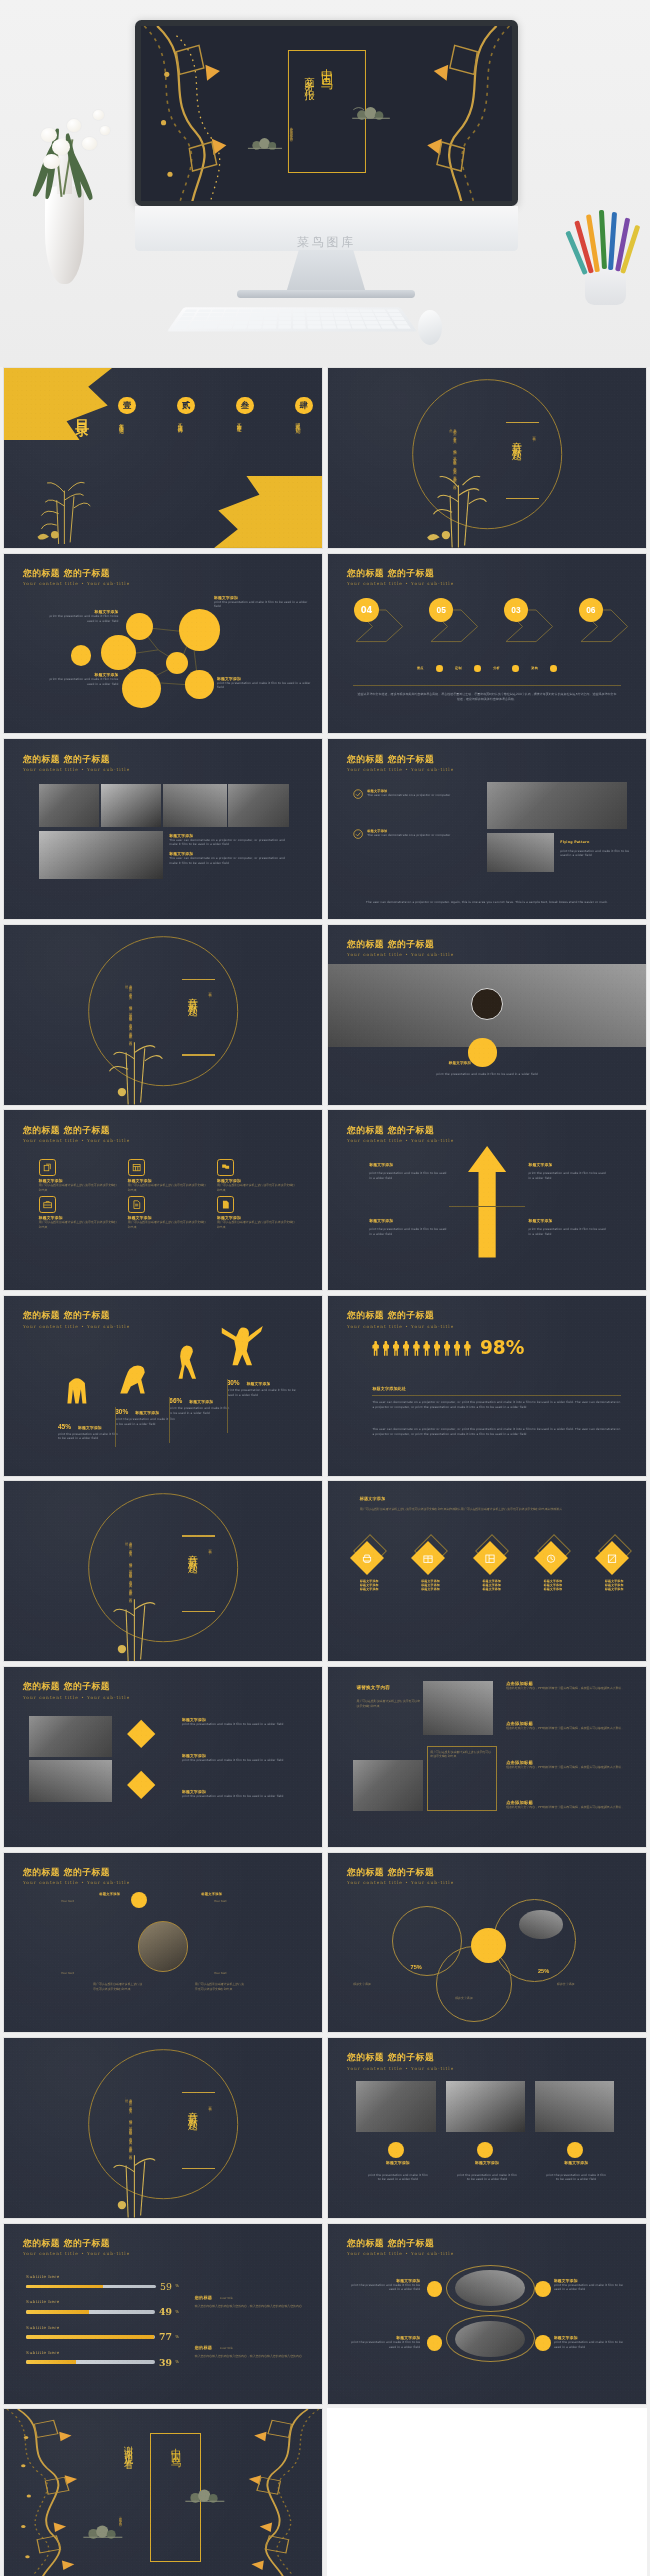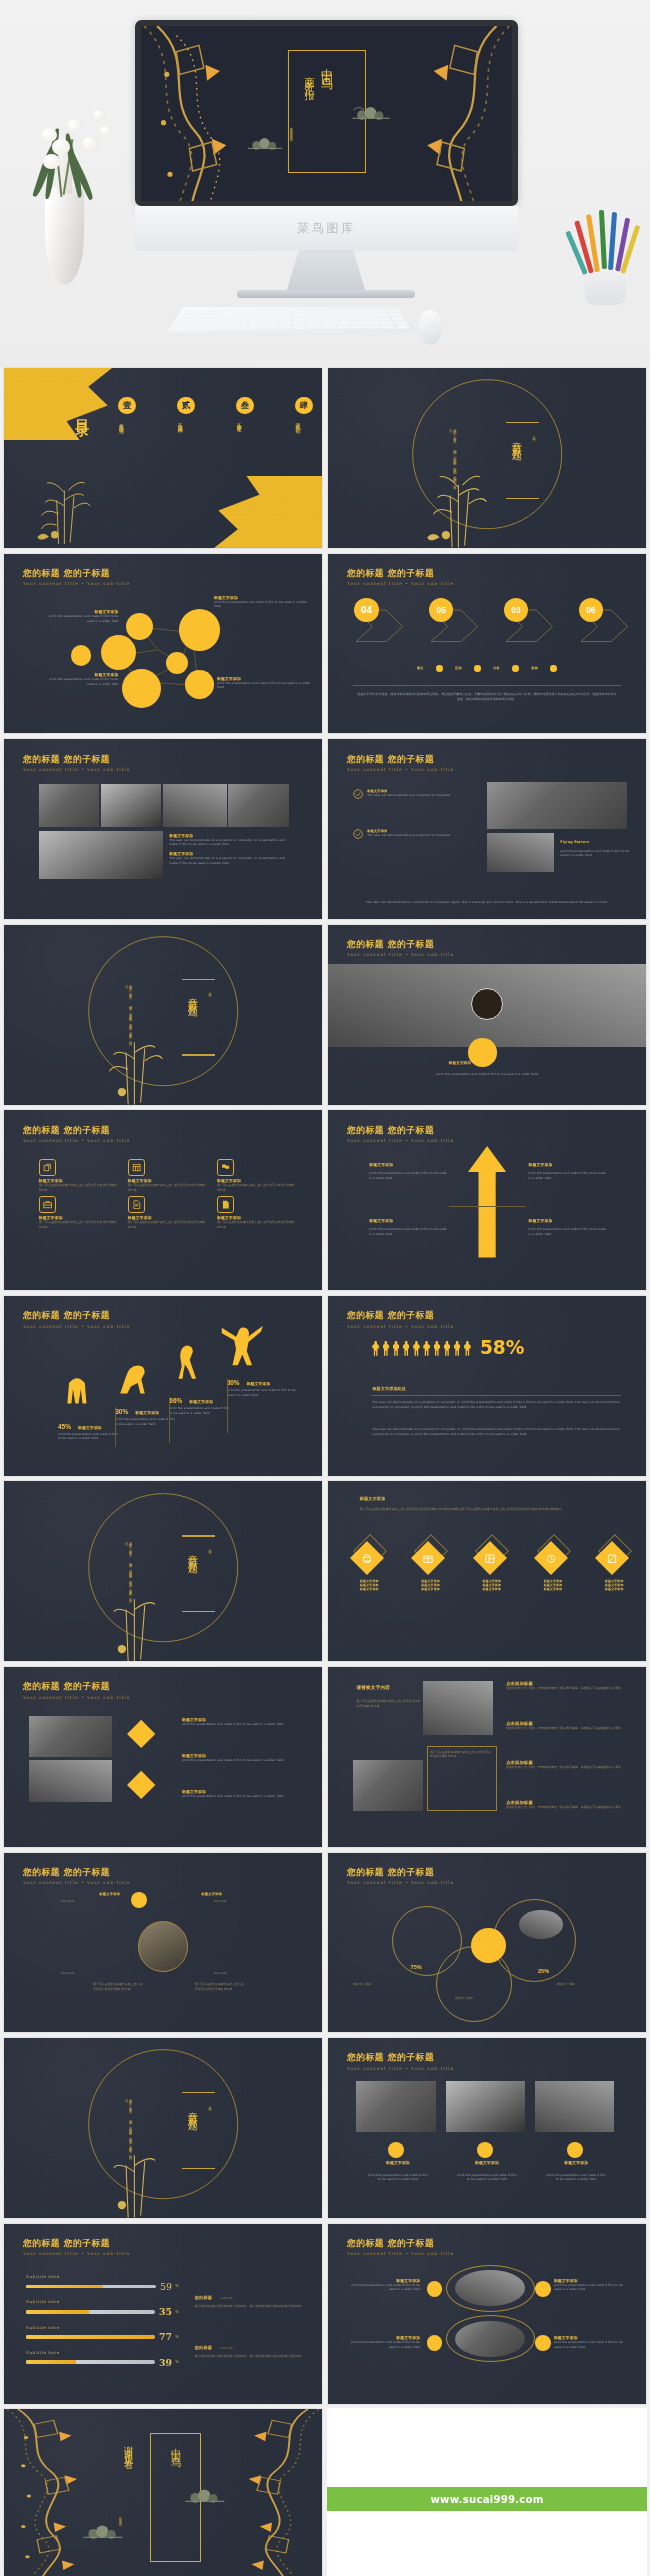--- a/index.html
+++ b/index.html
@@ -31,21 +31,21 @@
   .screen {
     width: 100%; height: 100%;
     background: #232733;
     position: relative; overflow: hidden;
   }
   .monitor-base {
     position: absolute; left: 135px; top: 206px;
     width: 383px; height: 45px;
     background: linear-gradient(180deg,#f7f7f8 0%, #e4e7ea 100%);
     border-radius: 0 0 4.6px 4.6px;
-    display: flex; align-items: center; justify-content: center;
+    display: flex; align-items: flex-end; justify-content: center;
   }
   .brand-mark {
     font-family: "DejaVu Sans", sans-serif;
     font-size: 12px; color: #b9bdc2; letter-spacing: 2.8px;
   }
   .monitor-neck {
     position: absolute; left: 286px; top: 250px;
     width: 80px; height: 43px;
     background: linear-gradient(180deg,#dfe3e7 0%, #c9ced4 100%);
     clip-path: polygon(16% 0, 84% 0, 100% 100%, 0 100%);
@@ -762,21 +762,21 @@
         <span class="person"></span>
         <span class="person"></span>
         <span class="person"></span>
         <span class="person"></span>
         <span class="person"></span>
         <span class="person"></span>
         <span class="person"></span>
         <span class="person"></span>
         <span class="person"></span>
         <span class="person"></span>
-        <span style="margin-left:5.6px;color:#fbc02d;font-weight:700;font-size:18.6px;line-height:.8;font-family:'DejaVu Sans',sans-serif;">58%</span>
+        <span style="margin-left:5.6px;color:#fbc02d;font-weight:700;font-size:18.6px;line-height:.8;font-family:'DejaVu Sans',sans-serif;">98%</span>
       </div>
       <div class="ph-gold" style="position:absolute;left:14%;top:50%;font-size:4px;">标题文字添加此处</div>
       <div style="position:absolute;left:14%;right:8%;top:55%;height:0.9px;background:#6d5f33;"></div>
       <div class="ph" style="position:absolute;left:14%;right:8%;top:58%;">The user can demonstrate on a projector or computer, or print the presentation and make it into a film to be used in a wider field. The user can demonstrate on a projector or computer, or print the presentation and make it into a film to be used in a wider field</div>
       <div class="ph" style="position:absolute;left:14%;right:8%;top:73%;">The user can demonstrate on a projector or computer, or print the presentation and make it into a film to be used in a wider field. The user can demonstrate on a projector or computer, or print the presentation and make it into a film to be used in a wider field</div>
     </div>
 
     <div class="slide">
       <div class="chap-ring"></div>
       <div style="position:absolute;left:56%;top:30%;width:33px;height:1.4px;background:#c8a13a;"></div>
@@ -1013,21 +1013,21 @@
             <span style="color:#e7c256;font-family:'DejaVu Serif',serif;font-size:9.3px;font-weight:400;">59</span>
             <span style="color:#e7c256;font-size:3.7px;">%</span>
           </div>
         </div>
         <div style="margin-bottom:7.4px;">
           <div style="font-family:'DejaVu Serif',serif;font-size:4.1px;color:#c8a85a;letter-spacing:0.5px;">Subtitle here</div>
           <div style="display:flex;align-items:center;gap:3.7px;margin-top:1.9px;">
             <div class="bar-track" style="flex:1;">
                 <div class="bar-fill" style="width:49%"></div>
               </div>
-            <span style="color:#e7c256;font-family:'DejaVu Serif',serif;font-size:9.3px;font-weight:700;">35</span>
+            <span style="color:#e7c256;font-family:'DejaVu Serif',serif;font-size:9.3px;font-weight:700;">49</span>
             <span style="color:#e7c256;font-size:3.7px;">%</span>
           </div>
         </div>
         <div style="margin-bottom:7.4px;">
           <div style="font-family:'DejaVu Serif',serif;font-size:4.1px;color:#c8a85a;letter-spacing:0.5px;">Subtitle here</div>
           <div style="display:flex;align-items:center;gap:3.7px;margin-top:1.9px;">
             <div class="bar-track" style="flex:1;">
                 <div class="bar-fill" style="width:99%"></div>
               </div>
             <span style="color:#e7c256;font-family:'DejaVu Serif',serif;font-size:9.3px;font-weight:700;">77</span>
@@ -1139,18 +1139,17 @@
         </svg>
       <svg style="position:absolute;left:24%;top:62%;width:14%;height:10%;" viewBox="0 0 80 30">
         <circle cx="24" cy="22" r="9" fill="#6d7560"></circle>
           <circle cx="40" cy="18" r="11" fill="#8a8f78"></circle>
         <circle cx="56" cy="23" r="8" fill="#5f6a57"></circle>
           <path d="M6,28 L76,28" stroke="#8a8f78" stroke-width="2" fill="none"></path>
         </svg>
     </div>
 
     <div class="footer-card" style="aspect-ratio:347/197;display:flex;flex-direction:column;justify-content:center;">
-      <div class="banner2">www.sucai999.com</div>
     </div>
 
   </div>
 </div>
 
 
 </body></html>

